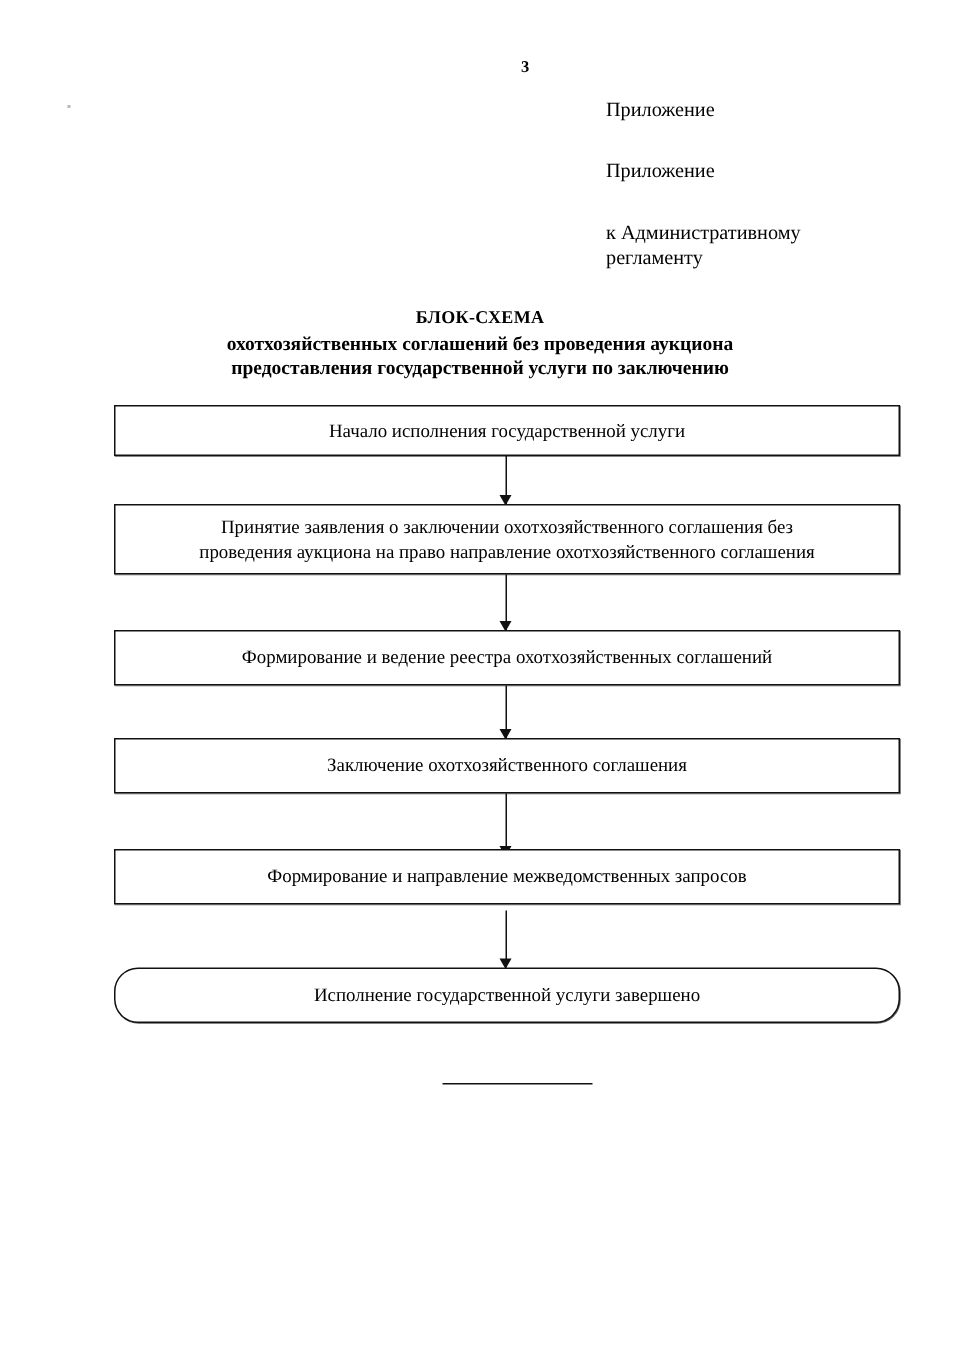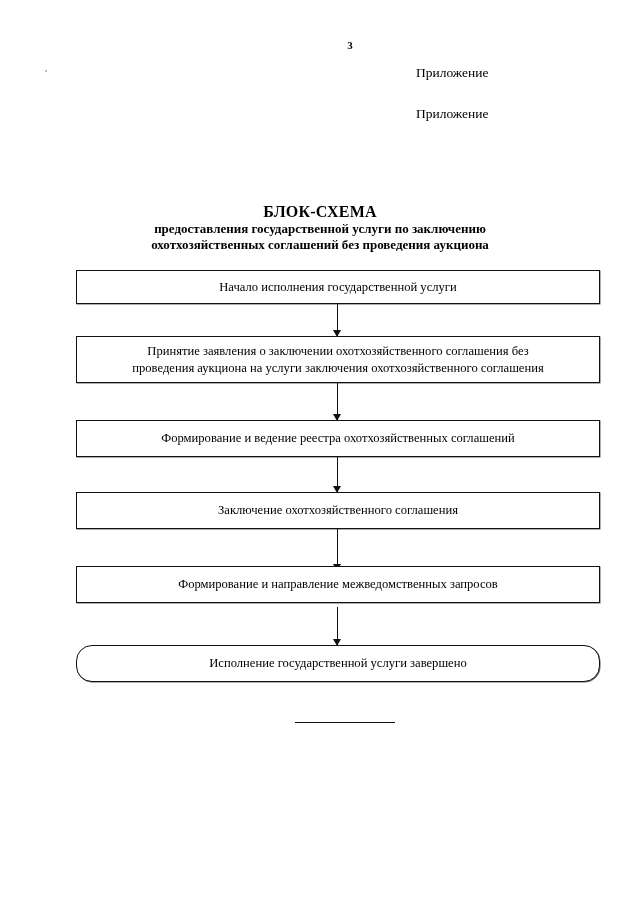--- a/index.html
+++ b/index.html
@@ -40,21 +40,21 @@
     width: 40px;
     text-align: center;
     font-size: 11px;
     font-weight: bold;
     line-height: 14px;
   }
 
   
   .header-block {
     position: absolute;
-    left: 416px;
+    left: 404px;
     top: 64px;
     width: 200px;
     font-size: 13.5px;
     line-height: 17px;
   }
   .header-line {
     margin-bottom: 24px;
     white-space: pre-line;
   }
   .header-line.last {
@@ -64,21 +64,21 @@
   
   .title-block {
     position: absolute;
     left: 60px;
     top: 202px;
     width: 520px;
     text-align: center;
     font-weight: bold;
   }
   .title-main {
-    font-size: 16px;
+    font-size: 12px;
     line-height: 19px;
     letter-spacing: 0.2px;
   }
   .title-sub {
     font-size: 13px;
     line-height: 16px;
   }
 
   
   .flow {
@@ -154,41 +154,43 @@
 
 <div class="page">
 
   <div class="speck"></div>
 
   <div class="page-number">3</div>
 
   <div class="header-block">
     <div class="header-line">Приложение</div>
     <div class="header-line">Приложение</div>
+    <div class="header-line last">к Административному
+регламенту</div>
   </div>
 
   <div class="title-block">
     <div class="title-main">БЛОК-СХЕМА</div>
+    <div class="title-sub">охотхозяйственных соглашений без проведения аукциона</div>
     <div class="title-sub">предоставления государственной услуги по заключению</div>
-    <div class="title-sub">охотхозяйственных соглашений без проведения аукциона</div>
   </div>
 
   <div class="flow">
 
     <div class="node node-1">
       <span class="node-text">Начало исполнения государственной услуги</span>
     </div>
 
     <div class="connector conn-1">
       <span class="arrowhead"></span>
     </div>
 
     <div class="node node-2">
       <span class="node-text">Принятие заявления о заключении охотхозяйственного соглашения без
-проведения аукциона на услуги заключения охотхозяйственного соглашения</span>
+проведения аукциона на право направление охотхозяйственного соглашения</span>
     </div>
 
     <div class="connector conn-2">
       <span class="arrowhead"></span>
     </div>
 
     <div class="node node-3">
       <span class="node-text">Формирование и ведение реестра охотхозяйственных соглашений</span>
     </div>
 

